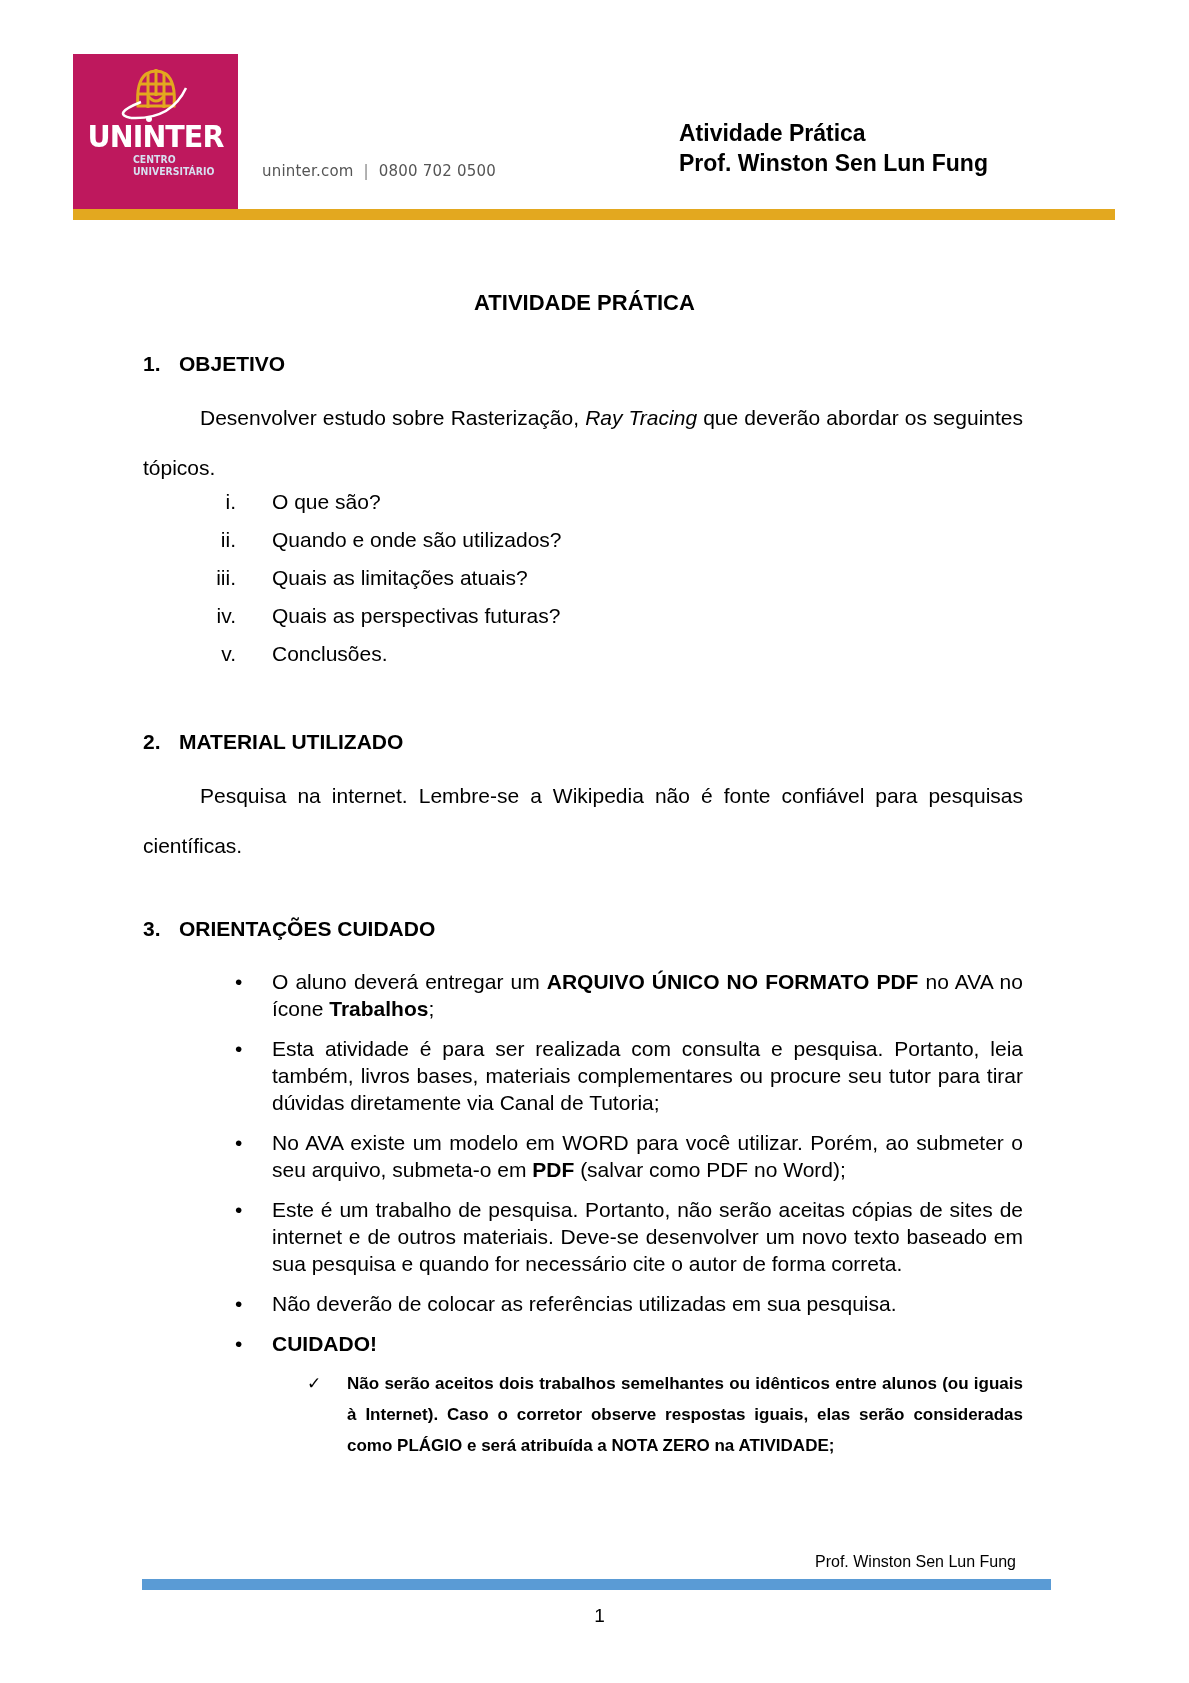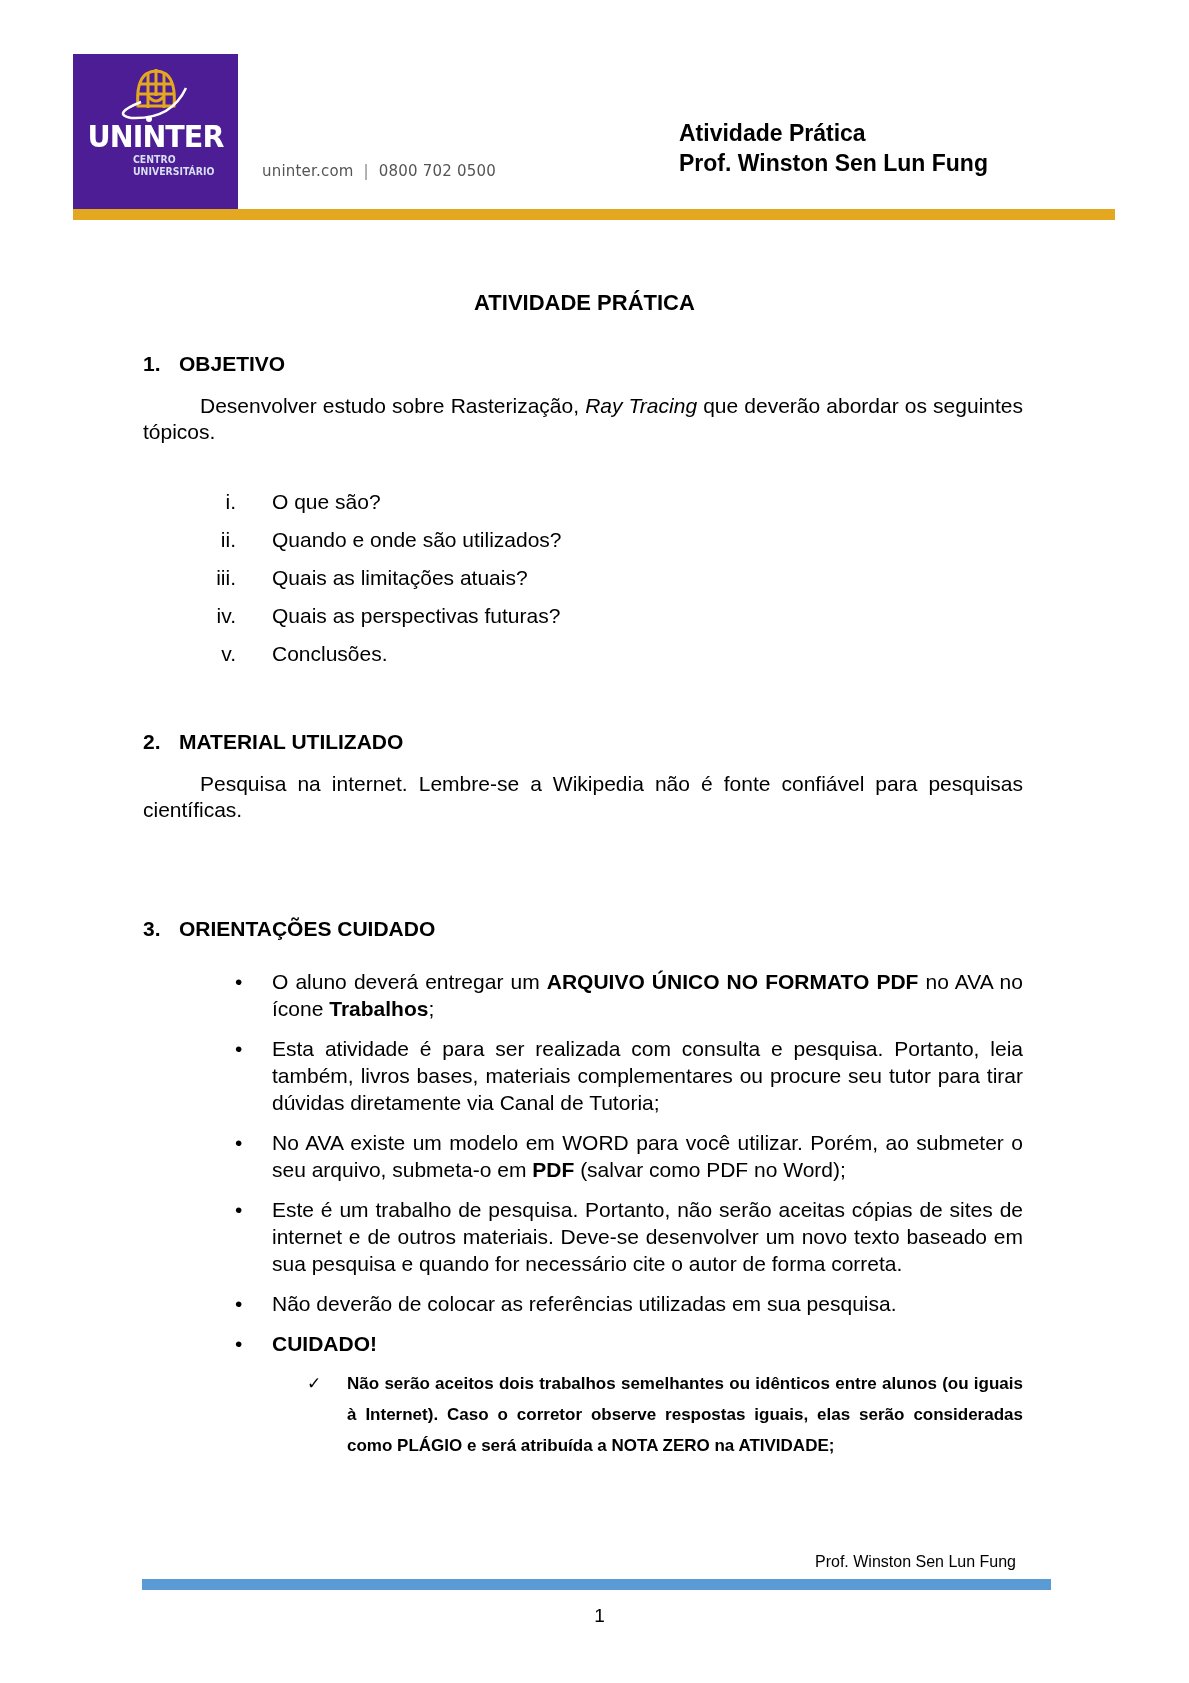--- a/index.html
+++ b/index.html
@@ -1,38 +1,38 @@
 <!DOCTYPE html>
 <html><head>
 <meta charset="utf-8">
 <style>
   html, body { margin: 0; padding: 0; background: #ffffff; }
   body { width: 1189px; height: 1683px; position: relative; overflow: hidden;
          font-family: "Liberation Sans", sans-serif; color: #000; }
   .abs { position: absolute; }
 
   
-  .logo-box { left: 73px; top: 54px; width: 165px; height: 155px; background: #4c1d95; }
+  .logo-box { left: 73px; top: 54px; width: 165px; height: 155px; background: #be185d; }
   .logo-word { left: 0; width: 165px; top: 64px; text-align: center; color: #fff;
                font-family: "DejaVu Sans", sans-serif; font-weight: bold; font-size: 31px;
                letter-spacing: -1px; transform: scaleX(0.92); }
   .logo-sub { left: 60px; top: 100px; color: #d7dff0; font-family: "DejaVu Sans", sans-serif;
               font-size: 11px; line-height: 12px; font-weight: bold; transform: scaleX(0.85); transform-origin: left top; }
   .globe { left: 28px; top: 12px; width: 110px; height: 60px; }
   .contact { left: 262px; top: 162px; font-size: 15px; color: #555; letter-spacing: 0.2px;
              font-family: "DejaVu Sans", sans-serif; text-align: center; }
   .contact .sep { margin: 0 10px; color: #888; }
   .header-title { left: 679px; top: 118px; font-weight: bold; font-size: 23px; line-height: 30px; }
   .gold-bar { left: 73px; top: 209px; width: 1042px; height: 11px; background: #e3a81f; }
 
   
   .doc-title { left: 0; width: 1169px; top: 290px; text-align: center; font-weight: bold; font-size: 22px; }
   .section-h { left: 143px; font-weight: bold; font-size: 21px; }
   .section-h .num { display: inline-block; width: 36px; }
-  .para { left: 143px; width: 880px; font-size: 21px; line-height: 26px; text-align: justify; }
+  .para { left: 143px; width: 880px; font-size: 21px; line-height: 50px; text-align: justify; }
   .para .indent { display: inline-block; width: 57px; }
   .roman { left: 190px; font-size: 21px; }
   .roman .r { display: inline-block; width: 46px; text-align: right; }
   .roman .t { position: absolute; left: 82px; white-space: nowrap; }
   .bullets { left: 235px; width: 788px; font-size: 21px; line-height: 27px; }
   .bullet { position: relative; padding-left: 37px; margin-bottom: 13px; text-align: justify; }
   .bullet .dot { position: absolute; left: 0; top: 0; }
   .check { position: relative; padding-left: 75px; margin-left: 37px; margin-top: -2px;
            font-size: 17px; font-weight: bold; line-height: 31px; text-align: justify; }
   .check .mark { position: absolute; left: 35px; top: 0; font-weight: normal; }

